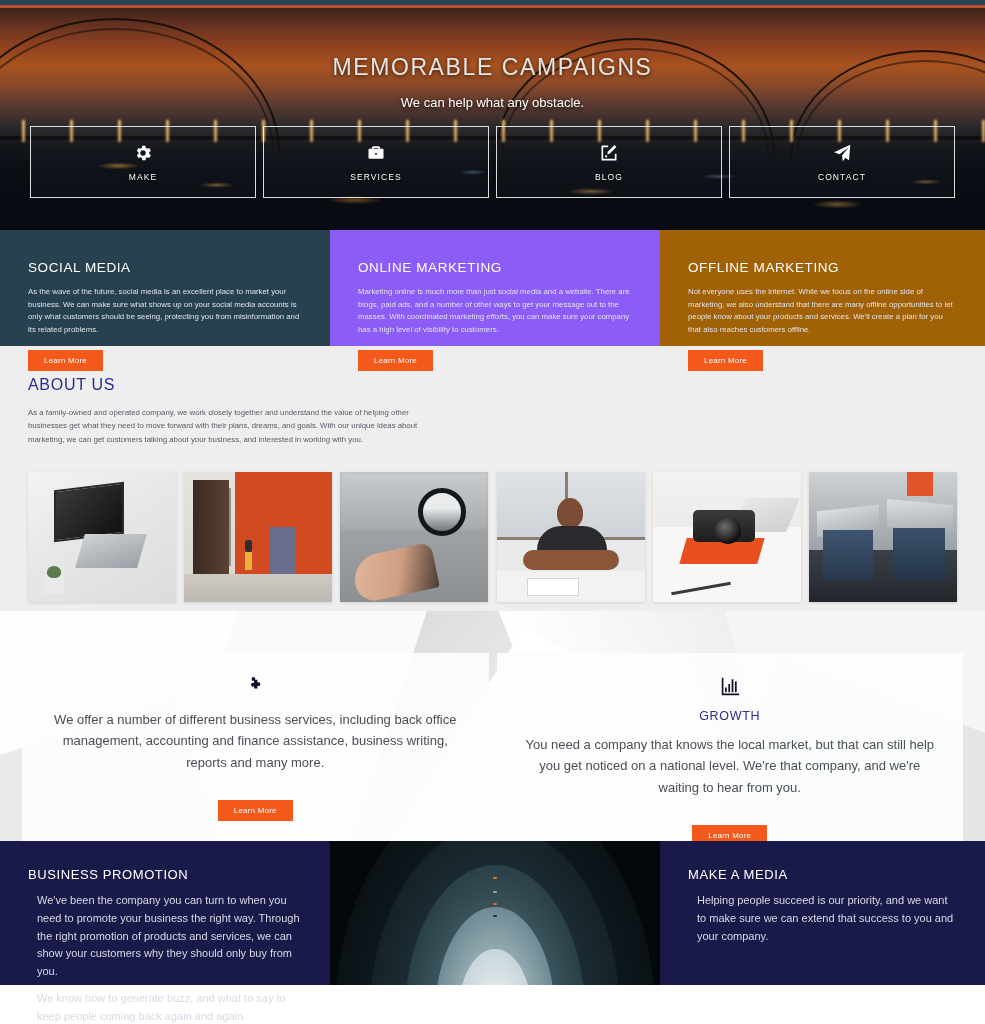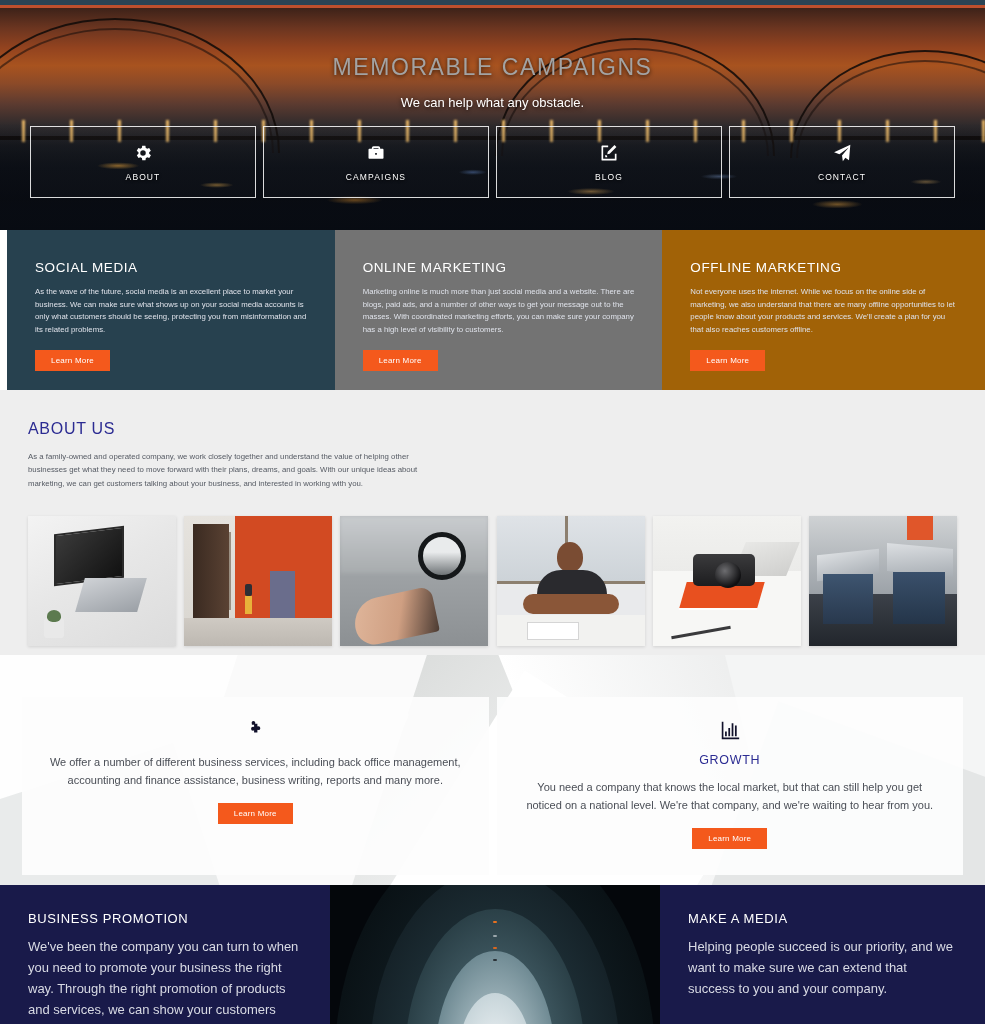--- a/index.html
+++ b/index.html
@@ -71,21 +71,21 @@
     background:repeating-linear-gradient(to right,
       rgba(255,190,90,0) 0px, rgba(255,190,90,0) 22px,
       rgba(255,200,110,.9) 22px, rgba(255,200,110,.9) 25px,
       rgba(255,190,90,0) 25px, rgba(255,190,90,0) 48px);
     filter:blur(1px);
   }
   .hero-content {
     position:relative; z-index:5; text-align:center; padding-top:46px;
   }
   .hero-title {
-    color:#a3a3a3; font-size:23px; letter-spacing:1.6px; font-weight:400;
+    color:#e5e5e5; font-size:23px; letter-spacing:1.6px; font-weight:400;
     text-shadow:0 1px 4px rgba(0,0,0,.75);
   }
   .hero-sub {
     color:#fff; font-size:13px; margin-top:14px; font-weight:400;
     text-shadow:0 1px 4px rgba(0,0,0,.8);
   }
   .hero-nav {
     position:absolute; left:0; right:0; top:118px; z-index:6;
     display:flex; gap:7px; padding:0 30px;
   }
@@ -97,24 +97,24 @@
     background:rgba(255,255,255,.02);
   }
   .nav-icon { width:20px; height:20px; display:block; }
   .nav-icon svg { width:20px; height:20px; fill:#fff; display:block; }
   .nav-label {
     color:#fff; font-size:8.5px; letter-spacing:1.1px;
     text-shadow:0 1px 3px rgba(0,0,0,.9);
   }
 
   
-  .cols { display:flex; height:160px;padding-left:7px; }
+  .cols { display:flex; height:116px; }
   .col { padding:30px 28px 0 28px; }
   .col.c1 { width:330px; background:#27414f; }
-  .col.c2 { width:330px; background:#737373; }
+  .col.c2 { width:330px; background:#8b5cf6; }
   .col.c3 { width:325px; background:#a16207; }
   .col h3 {
     color:#fff; font-size:13.5px; font-weight:400; letter-spacing:.6px;
     margin-bottom:11px;
   }
   .col p {
     color:#dfe2ea; font-size:7.8px; line-height:1.62; font-weight:400;
   }
   .btn-orange {
     display:inline-block; background:#f4591c; color:#fff;
@@ -335,32 +335,32 @@
     padding:22px 22px 26px 22px; text-align:center;
     min-height:148px;
   }
   .svc-icon { height:22px; margin-bottom:12px; }
   .svc-icon svg { width:22px; height:22px; fill:#11112b; }
   .svc-card h4 {
     color:#2b2b92; font-size:12.5px; font-weight:400; letter-spacing:.7px;
     margin-bottom:11px;
   }
   .svc-card p {
-    color:#4a4e56; font-size:11px; line-height:1.65; margin-bottom:1px;
+    color:#4a4e56; font-size:13px; line-height:1.65; margin-bottom:14px;
   }
 
   
   .bottom { display:flex; height:144px; }
   .b-col { width:330px; background:#191a4a; padding:26px 28px 0 28px; }
   .b-col.right { width:325px; }
   .b-col h3 {
     color:#fff; font-size:13px; font-weight:400; letter-spacing:.6px; margin-bottom:10px;
   }
   .b-col p {
-    color:#d8dae4; font-size:13px; line-height:1.62; margin-bottom:9px;
+    color:#d8dae4; font-size:11px; line-height:1.62; margin-bottom:9px;margin-left:9px;
   }
   .b-mid {
     width:330px; position:relative; overflow:hidden; background:#05080c;
   }
   .tunnel { position:absolute; inset:0; background:#04070b; }
   .tunnel .ring {
     position:absolute; left:50%; bottom:-30px; transform:translateX(-50%);
     border-radius:50% 50% 0 0 / 100% 100% 0 0;
   }
   .r1 { width:320px; height:230px; background:radial-gradient(ellipse at 50% 100%, #1a2c33 0%, #0a1216 70%, #04070b 100%); }
@@ -397,29 +397,29 @@
     <p class="hero-sub">We can help what any obstacle.</p>
   </div>
 
   <nav class="hero-nav">
     <div class="nav-card">
       <span class="nav-icon">
         <svg viewBox="0 0 24 24">
             <path d="M19.4 13a7.6 7.6 0 000-2l2-1.6-2-3.4-2.4 1a7.7 7.7 0 00-1.7-1l-.4-2.6H11l-.4 2.6a7.7 7.7 0 00-1.7 1l-2.4-1-2 3.4L6.6 11a7.6 7.6 0 000 2l-2 1.6 2 3.4 2.4-1c.5.4 1.1.8 1.7 1l.4 2.6h3.9l.4-2.6c.6-.2 1.2-.6 1.7-1l2.4 1 2-3.4-2.1-1.6zM12 15.3A3.3 3.3 0 1115.3 12 3.3 3.3 0 0112 15.3z"></path>
           </svg>
       </span>
-      <span class="nav-label">ABOUT</span>
+      <span class="nav-label">MAKE</span>
     </div>
     <div class="nav-card">
       <span class="nav-icon">
         <svg viewBox="0 0 24 24">
             <path d="M9 4a2 2 0 00-2 2v1H4a1 1 0 00-1 1v10a1 1 0 001 1h16a1 1 0 001-1V8a1 1 0 00-1-1h-3V6a2 2 0 00-2-2zm0 2h6v1H9zm2 6h2v2h-2z"></path>
           </svg>
       </span>
-      <span class="nav-label">CAMPAIGNS</span>
+      <span class="nav-label">SERVICES</span>
     </div>
     <div class="nav-card">
       <span class="nav-icon">
         <svg viewBox="0 0 24 24">
             <path d="M4 3a1 1 0 00-1 1v16a1 1 0 001 1h16a1 1 0 001-1v-7h-2v6H5V5h6V3zm14.6-.6l-8.1 8.1-.6 2.9 2.9-.6 8.1-8.1zM7.5 14.5V17h2.5l-.5-2z"></path>
           </svg>
       </span>
       <span class="nav-label">BLOG</span>
     </div>
     <div class="nav-card">

